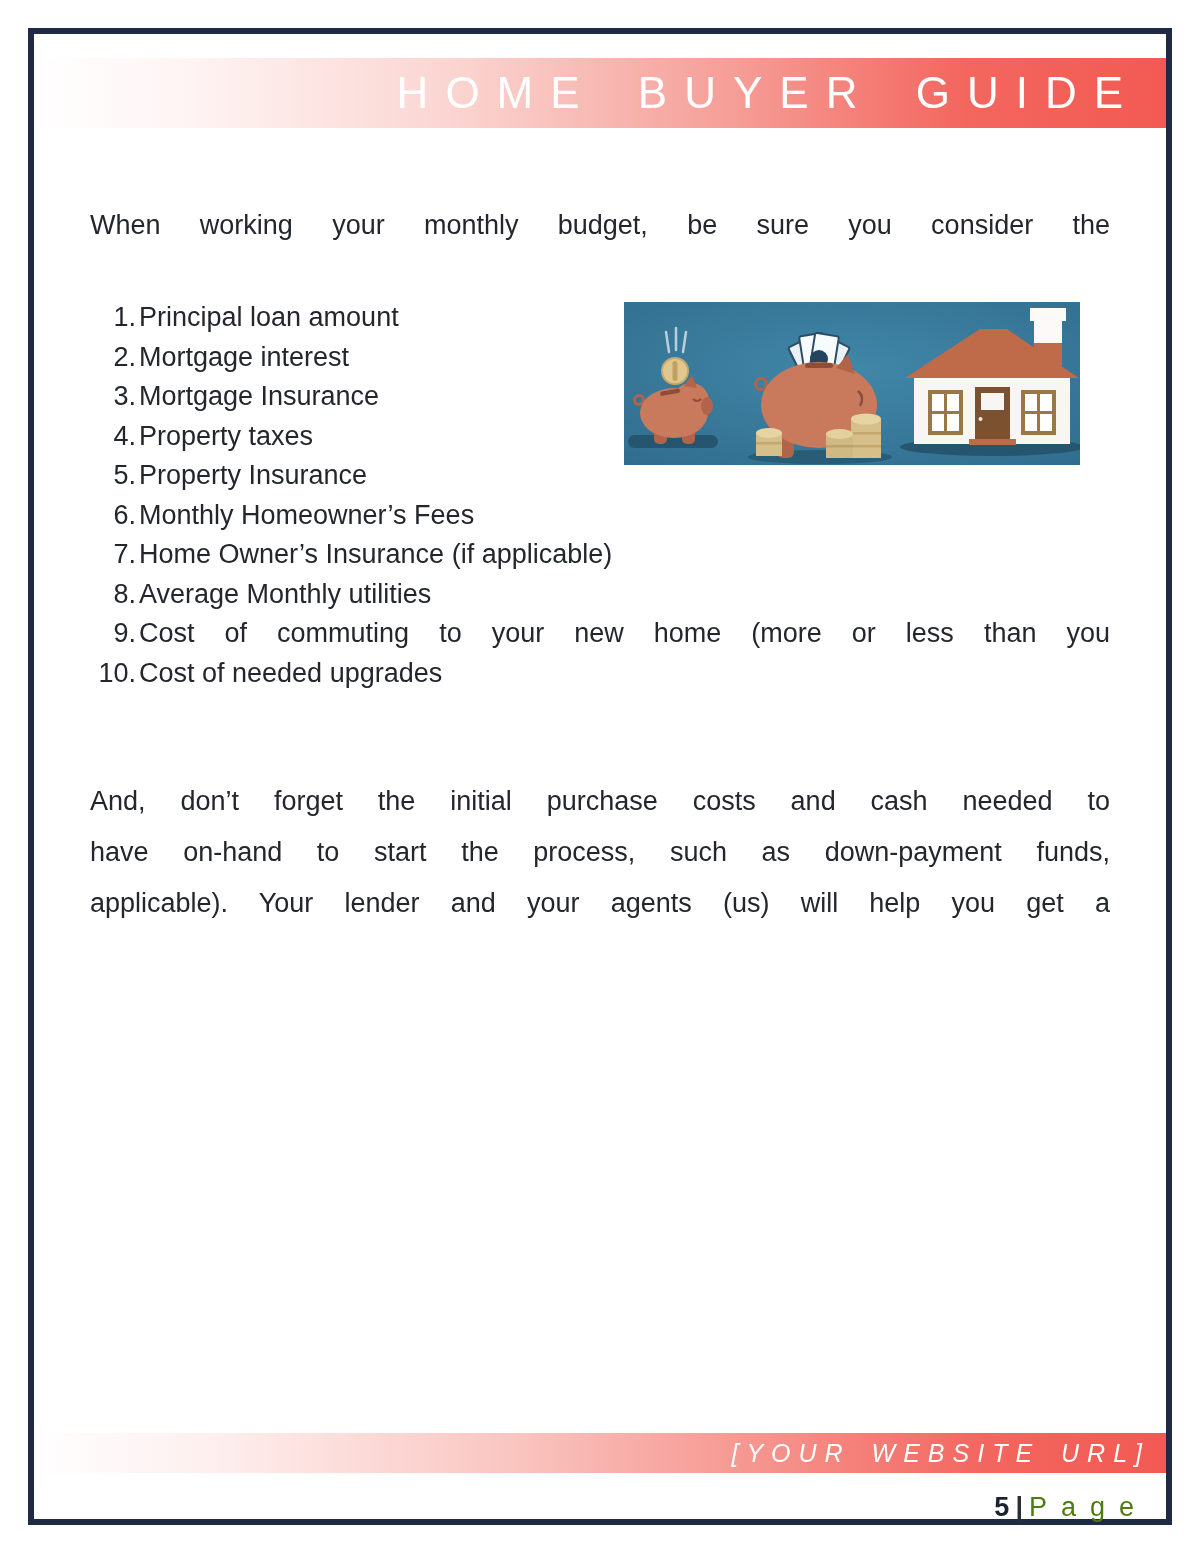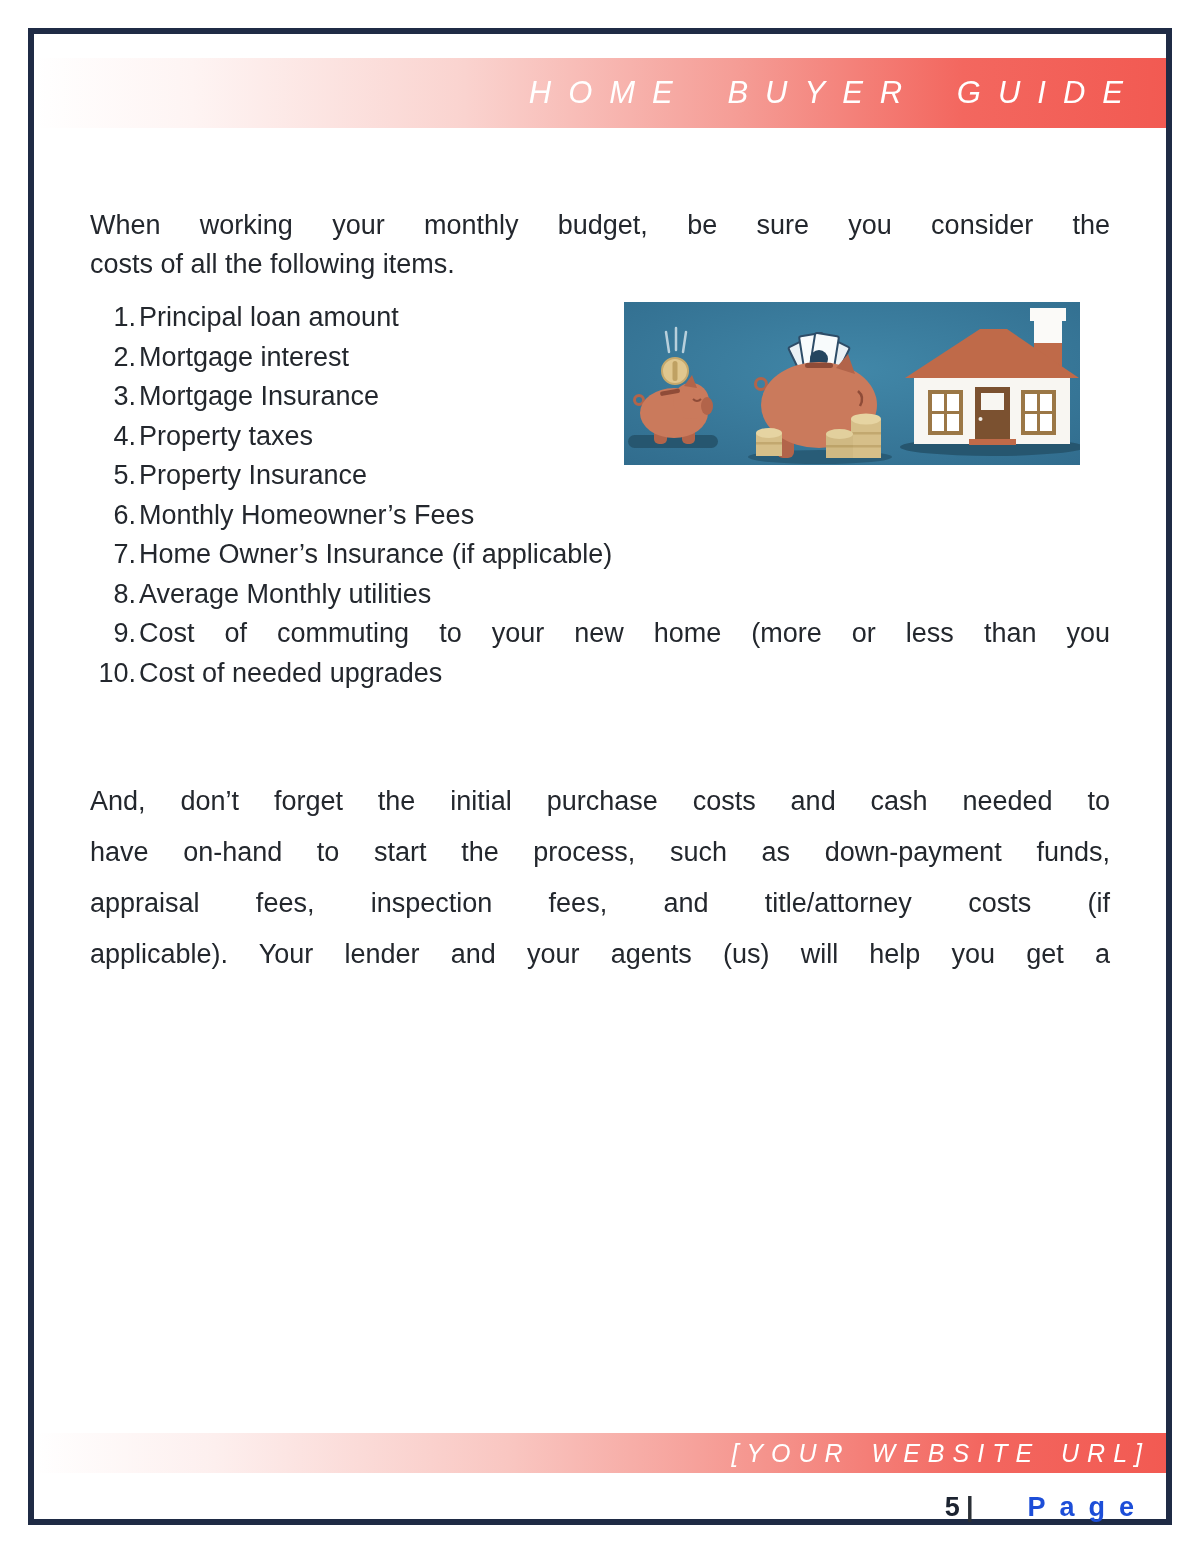--- a/index.html
+++ b/index.html
@@ -18,21 +18,21 @@
   }
   
   .header-banner {
     position: absolute; left: 34px; right: 34px; top: 58px; height: 70px;
     background: linear-gradient(to right,
       #ffffff 0%, #fef4f3 14%, #fad3cf 38%, #f59d96 62%, #f3675f 82%, #f25a52 100%);
     display: flex; align-items: center; justify-content: flex-end;
     padding-right: 26px;
   }
   .header-title {
-    color: #ffffff; font-size: 31px; font-style: italic; font-weight: 400;
+    color: #ffffff; font-size: 44px; font-weight: 400;
     letter-spacing: 17px; word-spacing: 12px; white-space: nowrap;
   }
   
   .para { position: absolute; left: 90px; width: 1020px; font-size: 27px; line-height: 39px; }
   .para .ln { display: block; text-align: justify; }
   .para .ln.j { text-align-last: justify; margin-top: 12px; }
   #intro { top: 194px; }
   #closing { top: 770px; }
   
   .num-list { position: absolute; left: 90px; top: 298px; width: 1020px; font-size: 27px; line-height: 39.5px; }
@@ -56,34 +56,33 @@
     color: #ffffff; font-size: 25px; font-style: italic; font-weight: 400;
     letter-spacing: 8px; word-spacing: 6px; white-space: nowrap;
   }
   .page-number-line {
     position: absolute; right: 52px; top: 1492px;
     display: flex; align-items: baseline; white-space: nowrap;
     font-size: 27px;
   }
   .page-num { font-weight: bold; color: #1c2330; letter-spacing: 6px; }
   .page-divider { font-weight: bold; color: #2a2f36; letter-spacing: 6px; }
-  .page-label { color: #1d4ed8; font-weight: bold; letter-spacing: 14px; margin-left: 48px; }
+  .page-label { color: #4d7c0f; font-weight: normal; letter-spacing: 14px; }
 </style>
 </head>
 <body>
 
 <div class="frame"></div>
 
 <div class="header-banner">
   <span class="header-title">HOME BUYER GUIDE</span>
 </div>
 
 <p class="para" id="intro">
   <span class="ln j">When working your monthly budget, be sure you consider the</span>
-  <span class="ln">costs of all the following items.</span>
 </p>
 
 <div class="num-list">
   <div class="li-row">
     <span class="li-num">1.</span>
     <span class="li-text">
         <span class="ln">Principal loan amount</span>
       </span>
   </div>
   <div class="li-row">
@@ -263,21 +262,20 @@
         <circle cx="356.5" cy="117" r="2" fill="#f0ece6"></circle>
         <rect x="345" y="137" width="47" height="6" fill="#bf6a49"></rect>
       </g>
     </g>
   </svg>
 </div>
 
 <p class="para" id="closing">
   <span class="ln j">And, don’t forget the initial purchase costs and cash needed to</span>
   <span class="ln j">have on-hand to start the process, such as down-payment funds,</span>
-  <span class="ln j">appraisal fees, inspection fees, and title/attorney costs (if</span>
   <span class="ln j">applicable). Your lender and your agents (us) will help you get a</span>
 </p>
 
 <div class="footer-banner">
   <span class="footer-url">[YOUR WEBSITE URL]</span>
 </div>
 
 <div class="page-number-line">
   <span class="page-num">5</span>
   <span class="page-divider">|</span>

